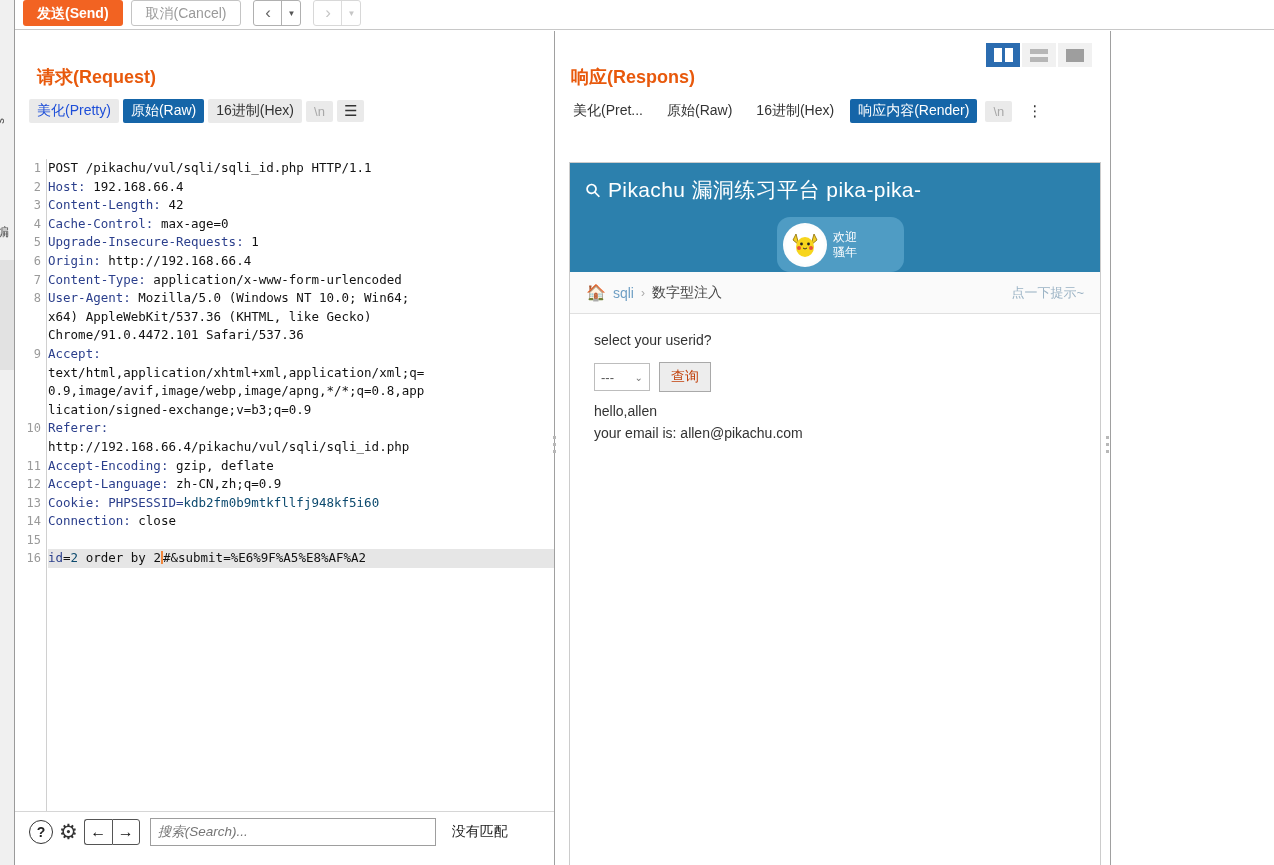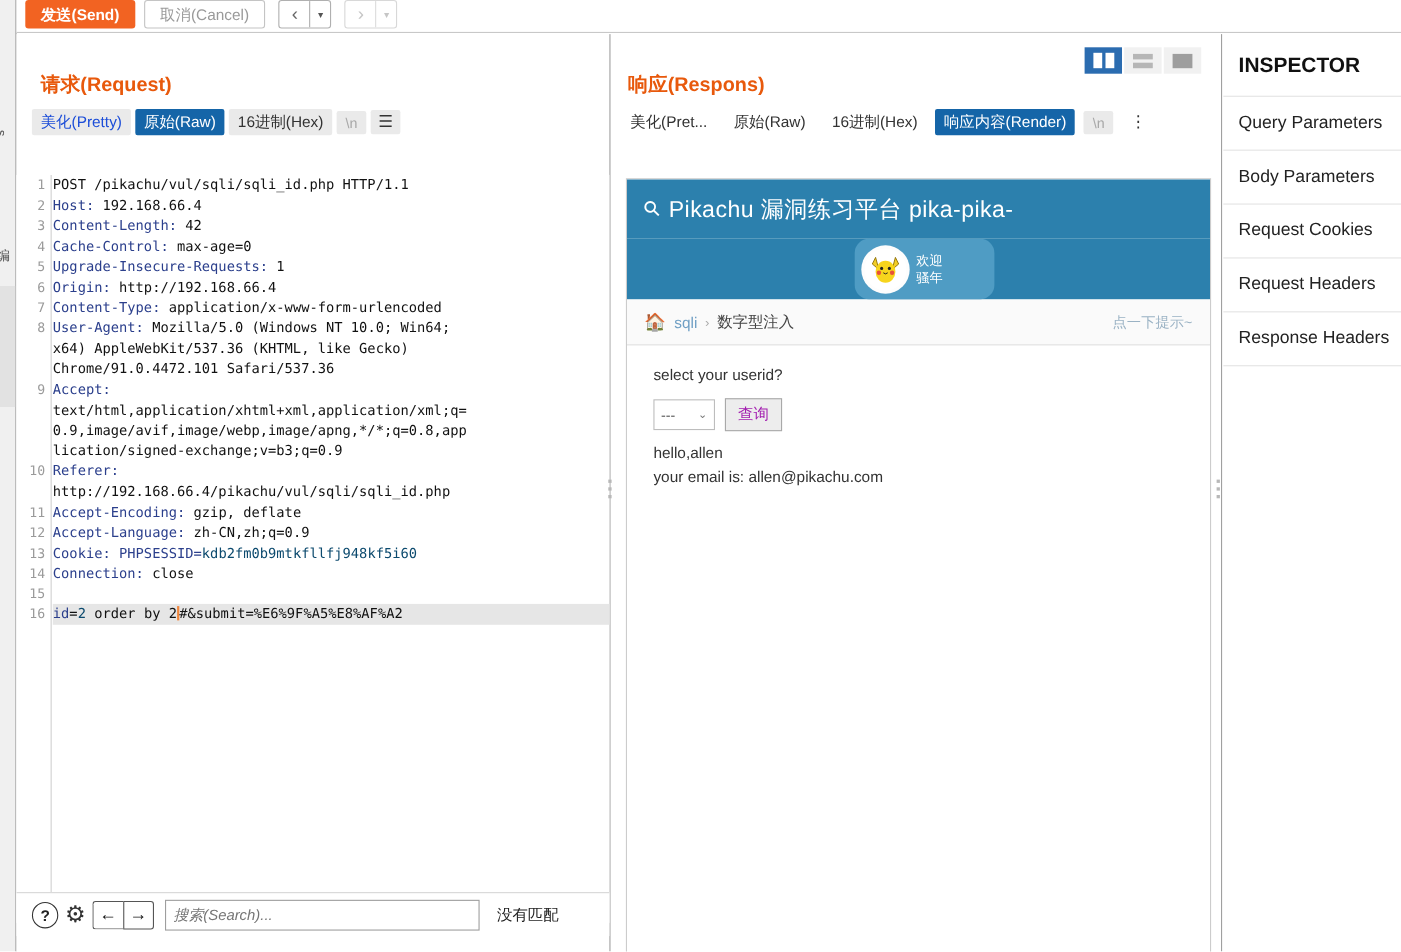--- a/index.html
+++ b/index.html
@@ -208,21 +208,21 @@
   .pk-q { font-size: 14px; color: #333; margin-bottom: 14px; }
   .pk-form { display: flex; align-items: center; gap: 9px; margin-bottom: 11px; }
   .pk-select {
     width: 56px; height: 28px; border: 1px solid #bdbdbd; background: #fff;
     display: flex; align-items: center; justify-content: space-between;
     padding: 0 6px; font-size: 13px; color: #555; cursor: pointer;
   }
   .pk-select .chev { font-size: 10px; color: #777; }
   .pk-btn {
     height: 30px; padding: 0 11px; background: #ededed; border: 1px solid #a9a9a9;
-    font-size: 14px; color: #a21caf; cursor: pointer;
+    font-size: 14px; color: #c2410c; cursor: pointer;
     font-family: "Liberation Sans", sans-serif;
   }
   .pk-res1 { font-size: 14px; color: #333; margin-bottom: 6px; }
   .pk-res2 { font-size: 14px; color: #333; }
 
   
   .inspector {
     position: absolute; left: 1112px; top: 31px; width: 162px; height: 834px;
     background: #fff; overflow: hidden;
   }
@@ -419,24 +419,14 @@
       </div>
     </div>
   </div>
 
   <div class="grip grip-res">
     <i></i>
       <i></i>
       <i></i>
   </div>
 
-  <div class="inspector">
-    <div class="insp-title">INSPECTOR</div>
-    <div class="insp-rows" id="insp-rows">
-        <div class="insp-row">Query Parameters</div>
-        <div class="insp-row">Body Parameters</div>
-        <div class="insp-row">Request Cookies</div>
-        <div class="insp-row">Request Headers</div>
-        <div class="insp-row">Response Headers</div>
-      </div>
-  </div>
 
 </div>
 
 </body></html>

